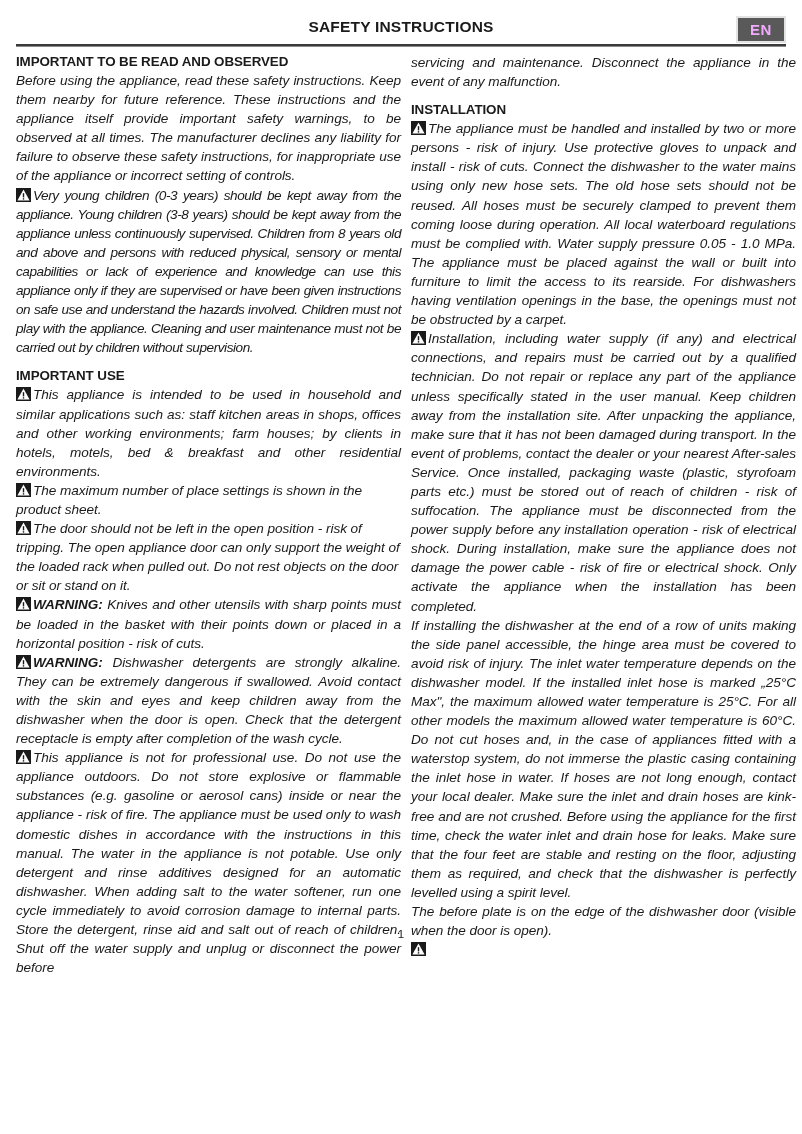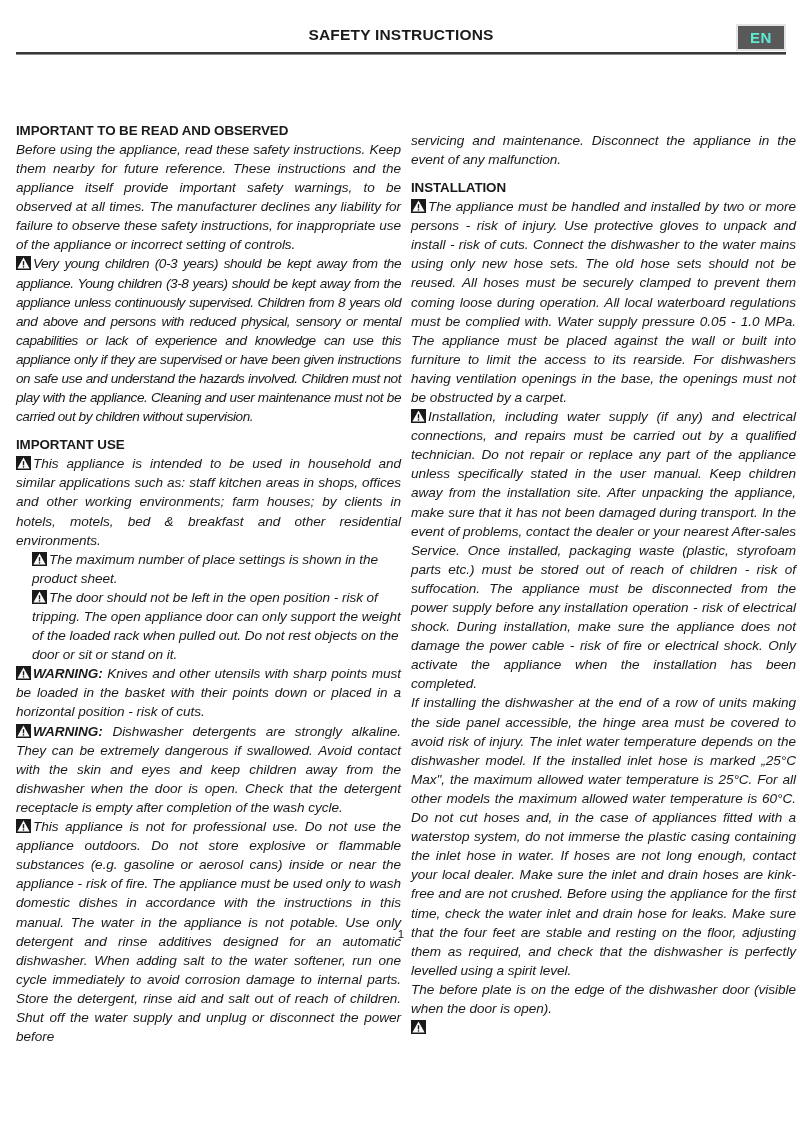--- a/index.html
+++ b/index.html
@@ -14,21 +14,21 @@
     color: #1a1a1a;
     position: relative;
     overflow: hidden;
   }
 
   .page {
     position: relative;
     width: 802px;
     height: 960px;
     box-sizing: border-box;
-    padding: 8px 16px;
+    padding: 0 16px;
   }
 
   
   .header {
     position: relative;
     height: 44px;
   }
   .header-title {
     position: absolute;
     left: 0;
@@ -47,36 +47,35 @@
     width: 50px;
     height: 27px;
     background: #595959;
     border: 2px solid #e3e3e3;
     box-sizing: border-box;
     display: flex;
     align-items: center;
     justify-content: center;
     font-size: 15px;
     font-weight: bold;
-    color: #5eead4;
+    color: #f0abfc;
     letter-spacing: 0.5px;
   }
   .rule {
     height: 0;
     border-top: 2px solid #3a3a3a;
     border-bottom: 1px solid #8a8a8a;
     margin: 0 0 6px 0;
   }
 
   
   .columns {
     display: flex;
     gap: 10px;
     height: 1046px;
-    align-items: center;
   }
   .col {
     width: 385px;
     flex: 0 0 385px;
   }
 
   h2.section-heading {
     font-size: 13.4px;
     font-weight: bold;
     margin: 0 0 1px 0;
@@ -89,21 +88,21 @@
   p.para {
     margin: 0;
     padding: 0;
     font-size: 13.6px;
     line-height: 19.1px;
     text-align: justify;
     text-justify: inter-word;
     letter-spacing: -0.05px;
     font-style: italic;
   }
-  p.para.ragged { text-align: left; margin-left: 16px; }
+  p.para.ragged { text-align: left; }
   p.para.tight { letter-spacing: -0.45px; }
 
   b.strong { font-weight: bold; }
 
   
   .warn-icon {
     display: inline-block;
     width: 15px;
     height: 14px;
     vertical-align: -2px;

